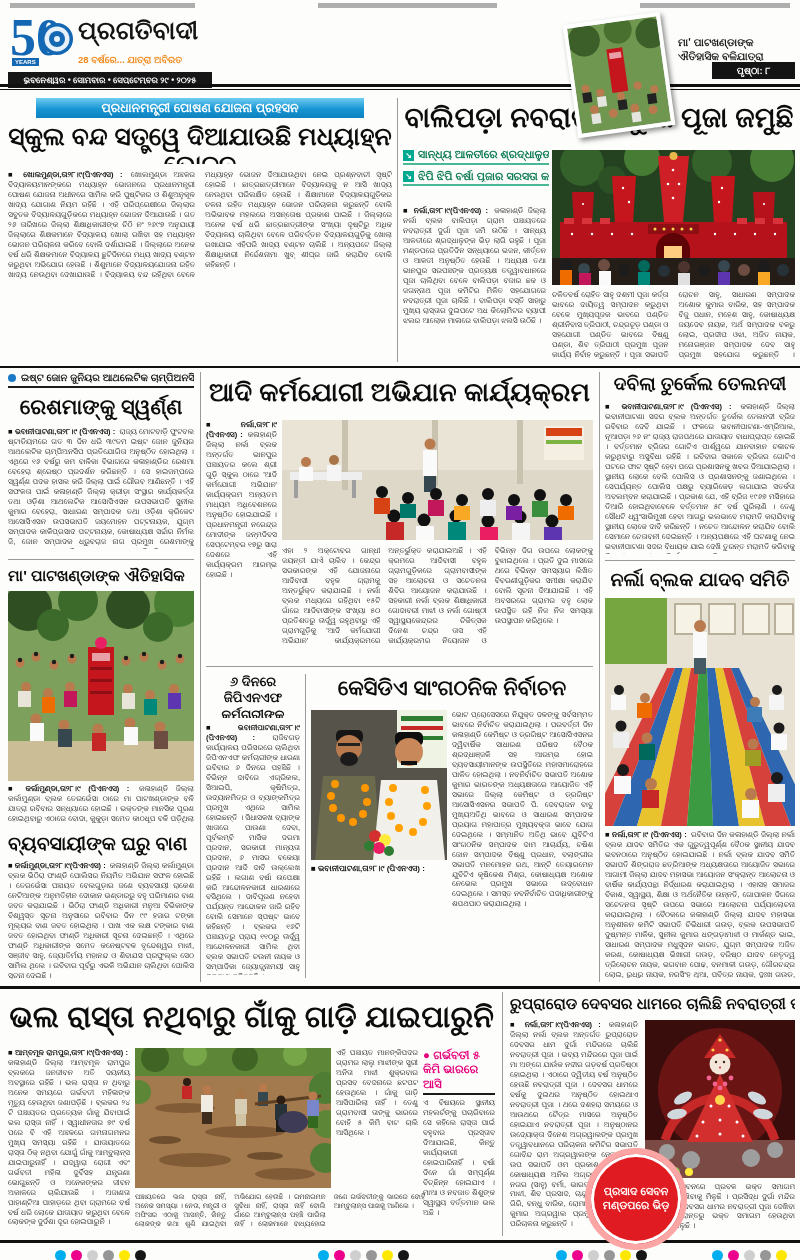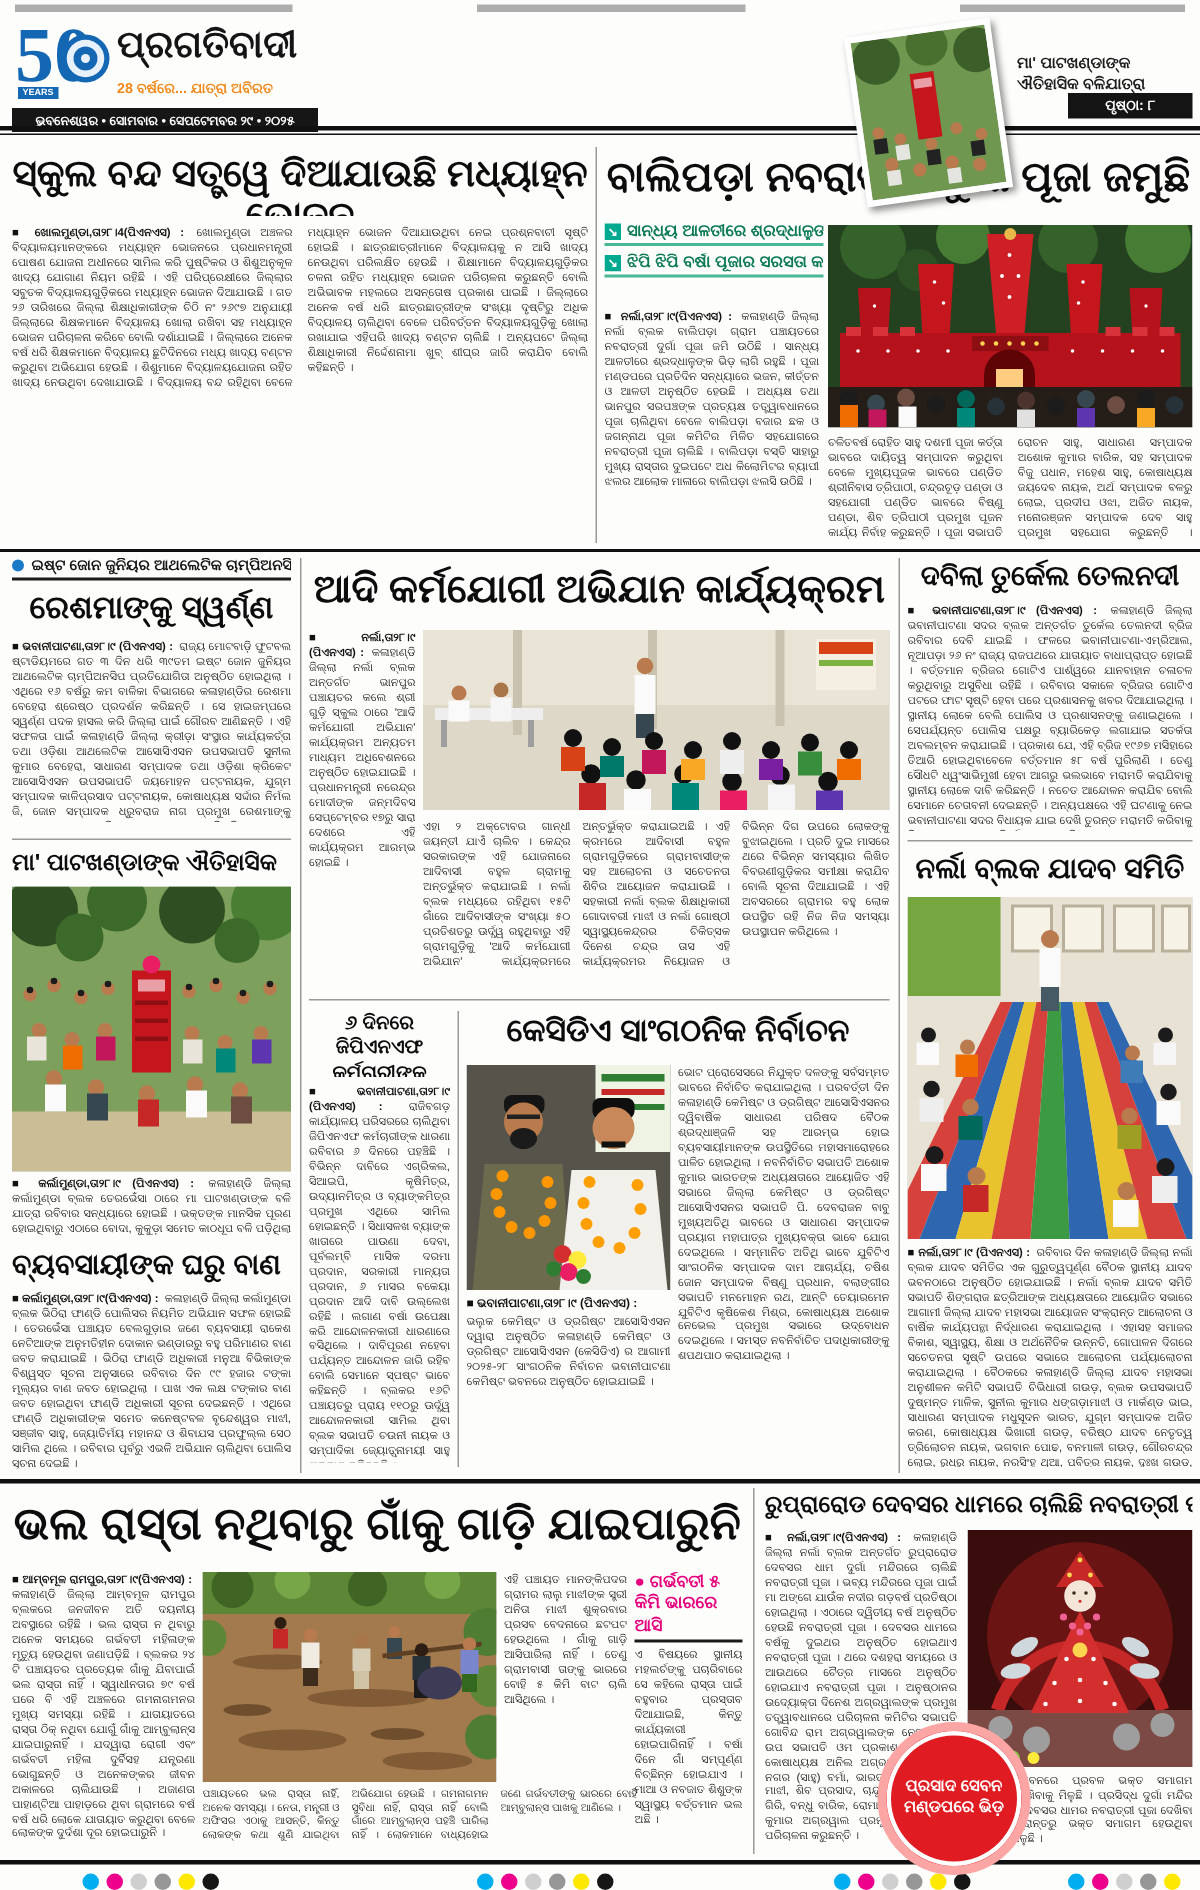--- a/index.html
+++ b/index.html
@@ -93,23 +93,24 @@
         <g fill="#e5e5e0">
             <rect x="20" y="72" width="9" height="10"></rect>
             <rect x="52" y="92" width="9" height="10"></rect>
             <rect x="12" y="88" width="9" height="10"></rect>
           </g>
       </svg>
     </div>
   </div>
 
   <div class="abs" style="left:8px;top:98px;width:384px;height:264px;">
+    <div class="kicker-bar" style="margin:0 28px;height:20px;font-size:12.5px;line-height:20px;overflow:hidden;">ପ୍ରଧାନମନ୍ତ୍ରୀ ପୋଷଣ ଯୋଜନା ପ୍ରହସନ</div>
     <div class="hl center" style="font-size:25px;height:42px;margin-top:4px;">ସ୍କୁଲ ବନ୍ଦ ସତ୍ତ୍ୱେ ଦିଆଯାଉଛି ମଧ୍ୟାହ୍ନ ଭୋଜନ</div>
     <div class="bt two-col" style="height:190px;margin-top:6px;">
-      <b class="dl">■ ଖୋଲମୁଣ୍ଡା,ତା୨୮।4(ପିଏନଏସ) :</b>
+      <b class="dl">■ ଖୋଲମୁଣ୍ଡା,ତା୨୮।୯(ପିଏନଏସ) :</b>
       <span>ଖୋଲମୁଣ୍ଡା ଅଞ୍ଚଳର ବିଦ୍ୟାଳୟମାନଙ୍କରେ ମଧ୍ୟାହ୍ନ ଭୋଜନରେ ପ୍ରଧାନମନ୍ତ୍ରୀ ପୋଷଣ ଯୋଜନା ଅଧୀନରେ ସାମିଲ କରି ପୁଷ୍ଟିକର ଓ ଶିଶୁଅନୁକୂଳ ଖାଦ୍ୟ ଯୋଗାଣ ନିୟମ ରହିଛି । ଏହି ପରିପ୍ରେକ୍ଷୀରେ ଜିଲ୍ଲାର ସବୁତକ ବିଦ୍ୟାଳୟଗୁଡ଼ିକରେ ମଧ୍ୟାହ୍ନ ଭୋଜନ ଦିଆଯାଉଛି । ଗତ ୨୬ ତାରିଖରେ ଜିଲ୍ଲା ଶିକ୍ଷାଧିକାରୀଙ୍କ ଚିଠି ନଂ ୨୬୯୭ ଅନୁଯାୟୀ ଜିଲ୍ଲାରେ ଶିକ୍ଷକମାନେ ବିଦ୍ୟାଳୟ ଖୋଲା ରଖିବା ସହ ମଧ୍ୟାହ୍ନ ଭୋଜନ ପରିଚାଳନା କରିବେ ବୋଲି ଦର୍ଶାଯାଇଛି । ଜିଲ୍ଲାରେ ଅନେକ ବର୍ଷ ଧରି ଶିକ୍ଷକମାନେ ବିଦ୍ୟାଳୟ ଛୁଟିଦିନରେ ମଧ୍ୟ ଖାଦ୍ୟ ବଣ୍ଟନ କରୁଥିବା ଅଭିଯୋଗ ହେଉଛି । ଶିଶୁମାନେ ବିଦ୍ୟାଳୟଯୋଜନା ରହିତ ଖାଦ୍ୟ ନେଉଥିବା ଦେଖାଯାଉଛି । ବିଦ୍ୟାଳୟ ବନ୍ଦ ରହିଥିବା ବେଳେ ମଧ୍ୟାହ୍ନ ଭୋଜନ ଦିଆଯାଉଥିବା ନେଇ ପ୍ରଶ୍ନବାଚୀ ସୃଷ୍ଟି ହୋଇଛି । ଛାତ୍ରଛାତ୍ରୀମାନେ ବିଦ୍ୟାଳୟକୁ ନ ଆସି ଖାଦ୍ୟ ନେଉଥିବା ପରିଲକ୍ଷିତ ହେଉଛି । ଶିକ୍ଷାମାନେ ବିଦ୍ୟାଳୟଗୁଡ଼ିକର ଚଳନା ରହିତ ମଧ୍ୟାହ୍ନ ଭୋଜନ ପରିଚାଳନା କରୁଛନ୍ତି ବୋଲି ଅଭିଭାବକ ମହଲରେ ଅସନ୍ତୋଷ ପ୍ରକାଶ ପାଇଛି । ଜିଲ୍ଲାରେ ଅନେକ ବର୍ଷ ଧରି ଛାତ୍ରଛାତ୍ରୀଙ୍କ ସଂଖ୍ୟା ଦୃଷ୍ଟିରୁ ଅଧିକ ବିଦ୍ୟାଳୟ ଚାଲିଥିବା ବେଳେ ପରିବର୍ତ୍ତନ ବିଦ୍ୟାଳୟଗୁଡ଼ିକୁ ଖୋଲା ରଖାଯାଇ ଏହିପରି ଖାଦ୍ୟ ବଣ୍ଟନ ଚାଲିଛି । ଅନ୍ୟପଟେ ଜିଲ୍ଲା ଶିକ୍ଷାଧିକାରୀ ନିର୍ଦ୍ଦେଶନାମା ଖୁବ୍ ଶୀଘ୍ର ଜାରି କରାଯିବ ବୋଲି କହିଛନ୍ତି ।</span>
     </div>
   </div>
   <div class="abs gline" style="left:397px;top:98px;width:1px;height:264px;"></div>
 
   <div class="abs" style="left:403px;top:94px;width:392px;height:270px;">
     <div class="hl center" style="font-size:28px;height:48px;line-height:48px;">ବାଲିପଡ଼ା ନବରାତ୍ରୀ ଦୁର୍ଗା ପୂଜା ଜମୁଛି</div>
     <div class="abs" style="left:0;top:54px;width:146px;">
       <div class="greenb"><span class="arrowic">↘</span><span>ସାନ୍ଧ୍ୟ ଆଳତୀରେ ଶ୍ରଦ୍ଧାଳୁଙ୍କ ସମାଗମ</span></div>
       <div class="gunder"></div>
@@ -424,23 +425,20 @@
         <g>
             <circle cx="64" cy="126" r="6" fill="#d32f2f"></circle>
             <circle cx="74" cy="130" r="6" fill="#ffeb3b"></circle>
             <circle cx="68" cy="138" r="6" fill="#e91e63"></circle>
             <circle cx="58" cy="136" r="5" fill="#2e7d32"></circle>
             <circle cx="78" cy="141" r="5" fill="#2e7d32"></circle>
           </g>
       </svg>
     </div>
     <div class="abs" style="left:0;top:192px;width:136px;font-size:8px;font-weight:bold;color:#111;overflow:hidden;white-space:nowrap;">■ ଭବାନୀପାଟଣା,ତା୨୮।୯ (ପିଏନଏସ) :</div>
-    <div class="bt abs" style="left:0;top:204px;width:136px;height:100px;">
-      <span>ଭଲୁକ କେମିଷ୍ଟ ଓ ଡ୍ରଗିଷ୍ଟ ଆସୋସିଏସନ ଦ୍ୱାରା ଅନୁଷ୍ଠିତ କଳାହାଣ୍ଡି କେମିଷ୍ଟ ଓ ଡ୍ରଗିଷ୍ଟ ଆସୋସିଏସନ (କେସିଡିଏ) ର ଆଗାମୀ ୨୦୨୫-୨୮ ସାଂଗଠନିକ ନିର୍ବାଚନ ଭବାନୀପାଟଣା କେମିଷ୍ଟ ଭବନରେ ଅନୁଷ୍ଠିତ ହୋଇଯାଇଛି ।</span>
-    </div>
     <div class="bt abs" style="left:141px;top:38px;width:141px;height:266px;">
       <span>ଭୋଟ ପ୍ରୋସେସରେ ନିଯୁକ୍ତ ଦଳଙ୍କୁ ସର୍ବସମ୍ମତ ଭାବରେ ନିର୍ବାଚିତ କରାଯାଇଥିଲା । ପରବର୍ତ୍ତୀ ଦିନ କଳାହାଣ୍ଡି କେମିଷ୍ଟ ଓ ଡ୍ରଗିଷ୍ଟ ଆସୋସିଏସନର ଦ୍ୱିବାର୍ଷିକ ସାଧାରଣ ପରିଷଦ ବୈଠକ ଶ୍ରଦ୍ଧାଞ୍ଜଳି ସହ ଆରମ୍ଭ ହୋଇ ବ୍ୟବସାୟୀମାନଙ୍କ ଉପସ୍ଥିତିରେ ମହାସମାରୋହରେ ପାଳିତ ହୋଇଥିଲା । ନବନିର୍ବାଚିତ ସଭାପତି ଅଶୋକ କୁମାର ଭାରତଙ୍କ ଅଧ୍ୟକ୍ଷତାରେ ଆୟୋଜିତ ଏହି ସଭାରେ ଜିଲ୍ଲା କେମିଷ୍ଟ ଓ ଡ୍ରଗିଷ୍ଟ ଆସୋସିଏସନର ସଭାପତି ପି. ଦେବରାଜନ ବାବୁ ମୁଖ୍ୟଅତିଥି ଭାବରେ ଓ ସାଧାରଣ ସମ୍ପାଦକ ପ୍ରୟାଗ ମହାପାତ୍ର ମୁଖ୍ୟବକ୍ତା ଭାବେ ଯୋଗ ଦେଇଥିଲେ । ସମ୍ମାନିତ ଅତିଥି ଭାବେ ଯୁବିଟିଏ ସାଂଗଠନିକ ସମ୍ପାଦକ ଦାମ ଆଚାର୍ଯ୍ୟ, ଚଷିଶ ଜୋନ ସମ୍ପାଦକ ବିଷ୍ଣୁ ପ୍ରଧାନ, ବଲାଙ୍ଗୀର ସଭାପତି ମନମୋହନ ରଥ, ଆନ୍ଟି ତେୟାରମେନ ଯୁବିଟିଏ କୃଷିକେଶ ମିଶ୍ର, କୋଷାଧ୍ୟକ୍ଷ ଅଶୋକ ନେଭେଲ ପ୍ରମୁଖ ସଭାରେ ଉଦ୍‌ବୋଧନ ଦେଇଥିଲେ । ସମସ୍ତ ନବନିର୍ବାଚିତ ପଦାଧିକାରୀଙ୍କୁ ଶପଥପାଠ କରାଯାଇଥିଲା ।</span>
     </div>
   </div>
 
   <div class="abs" style="left:605px;top:370px;width:190px;height:188px;">
     <div class="hl center" style="font-size:18.5px;height:28px;line-height:28px;">ଦବିଲା ତୁର୍କେଲ ତେଲନଦୀ ବ୍ରିଜ</div>
     <div class="bt" style="height:152px;margin-top:4px;">
       <b class="dl">■ ଭବାନୀପାଟଣା,ତା୨୮।୯ (ପିଏନଏସ) :</b>
       <span>କଳାହାଣ୍ଡି ଜିଲ୍ଲା ଭବାନୀପାଟଣା ସଦର ବ୍ଲକ ଅନ୍ତର୍ଗତ ତୁର୍କେଲ ତେଲନଦୀ ବ୍ରିଜ ରବିବାର ଦେବି ଯାଇଛି । ଫଳରେ ଭବାନୀପାଟଣା-ଏମ୍ରିଆଲ, ନୂଆପଡ଼ା ୨୬ ନଂ ରାଜ୍ୟ ରାଜପଥରେ ଯାତାୟାତ ବାଧାପ୍ରାପ୍ତ ହୋଇଛି । ବର୍ତ୍ତମାନ ବ୍ରିଜର ଗୋଟିଏ ପାର୍ଶ୍ୱରେ ଯାନବାହାନ ଚଳାଚଳ କରୁଥିବାରୁ ଅସୁବିଧା ରହିଛି । ରବିବାର ସକାଳେ ବ୍ରିଜର ଗୋଟିଏ ପଟରେ ଫାଟ ସୃଷ୍ଟି ହେବା ପରେ ପ୍ରଶାସନକୁ ଖବର ଦିଆଯାଇଥିଲା । ସ୍ଥାନୀୟ ଲୋକେ ବେଲି ପୋଲିସ ଓ ପ୍ରଶାସନଙ୍କୁ ଜଣାଇଥିଲେ । ସେପର୍ଯ୍ୟନ୍ତ ପୋଲିସ ପକ୍ଷରୁ ବ୍ୟାରିକେଡ଼ ଲଗାଯାଇ ସତର୍କତା ଅବଲମ୍ବନ କରାଯାଇଛି । ପ୍ରକାଶ ଯେ, ଏହି ବ୍ରିଜ ୧୯୬୭ ମସିହାରେ ତିଆରି ହୋଇଥିବାବେଳେ ବର୍ତ୍ତମାନ ୫୮ ବର୍ଷ ପୁରିଲାଣି । ତେଣୁ ସୌଧଟି ଧ୍ୱଂସାଭିମୁଖୀ ହେବା ଆଗରୁ ଭଲଭାବେ ମରାମତି କରାଯିବାକୁ ସ୍ଥାନୀୟ ଲୋକେ ଦାବି କରିଛନ୍ତି । ନଚେତ ଆନ୍ଦୋଳନ କରାଯିବ ବୋଲି ସେମାନେ ଚେତାବନୀ ଦେଇଛନ୍ତି । ଅନ୍ୟପକ୍ଷରେ ଏହି ଘଟଣାକୁ ନେଇ ଭବାନୀପାଟଣା ସଦର ବିଧାୟକ ଯାଇ ଦେଖି ତୁରନ୍ତ ମରାମତି କରିବାକୁ ବିଭାଗୀୟ ଯନ୍ତ୍ରୀଙ୍କୁ ନିର୍ଦ୍ଦେଶ ଦେଇଛନ୍ତି ।</span>

